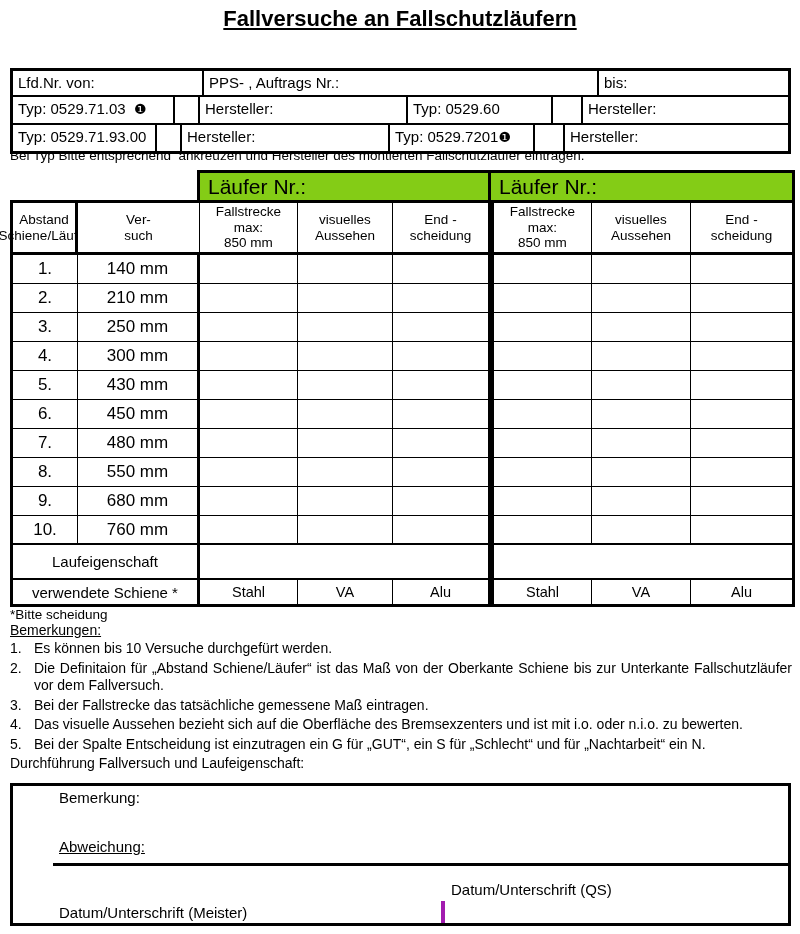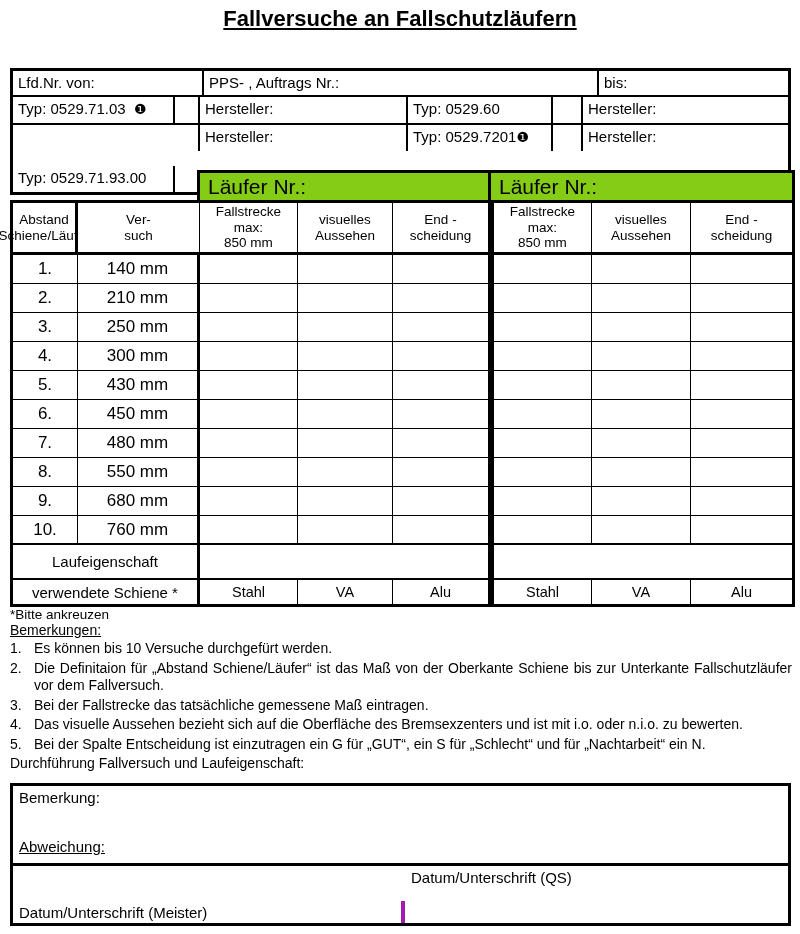--- a/index.html
+++ b/index.html
@@ -51,29 +51,29 @@
   
   .bitte{left:10px;top:607px;font-size:13.5px;}
   .bem-head{left:10px;top:622px;font-size:14px;text-decoration:underline;}
   .remarks{left:10px;top:640px;width:782px;font-size:14px;}
   .r-item{display:flex;margin-bottom:2px;line-height:1.25;}
   .r-num{width:24px;flex:none;}
   .r-text{flex:1;text-align:justify;}
   .durch{font-size:14px;line-height:1.25;margin-top:1px;}
 
   
-  .bottom-box{left:10px;top:783px;width:781px;border:3px solid #000;box-sizing:border-box;}
+  .bottom-box{left:10px;top:783px;width:781px;border:3px solid #000;box-sizing:border-box;padding-left:40px;}
   .bb-top{position:relative;height:77px;border-bottom:3px solid #000;}
   .bb-label{position:absolute;left:6px;font-size:15px;}
   .bb-bem{top:3px;}
   .bb-abw{top:52px;text-decoration:underline;}
   .bb-row{display:flex;height:57px;}
   .bb-cell{box-sizing:border-box;padding:3px 6px;font-size:15px;}
   .bb-cell.left{width:392px;border-right:4px solid #a21caf;margin-top:35px;}
-  .bb-cell.right{flex:1;}
+  .bb-cell.right{flex:1;margin-top:12px;}
 </style>
 </head>
 <body>
 
 <div class="page">
 
   <div class="abs title">
     <span>Fallversuche an Fallschutzläufern</span>
   </div>
 
@@ -85,29 +85,30 @@
     </div>
     <div class="info-row">
       <div class="info-cell h26" style="width:162px;"><span>Typ: 0529.71.03</span>&nbsp;&nbsp;<span class="marker">❶</span></div>
       <div class="info-cell h26" style="width:25px;"></div>
       <div class="info-cell h26" style="width:208px;">Hersteller:</div>
       <div class="info-cell h26" style="width:145px;">Typ: 0529.60</div>
       <div class="info-cell h26" style="width:30px;"></div>
       <div class="info-cell h26 last">Hersteller:</div>
     </div>
     <div class="info-row">
-      <div class="info-cell h26" style="width:162px;margin-top:41px;">Typ: 0529.71.93.00</div>
+      <div class="info-cell h26" style="width:144px;">Typ: 0529.71.93.00</div>
       <div class="info-cell h26" style="width:25px;"></div>
       <div class="info-cell h26" style="width:208px;">Hersteller:</div>
       <div class="info-cell h26" style="width:145px;"><span>Typ: 0529.7201</span><span class="marker">❶</span></div>
       <div class="info-cell h26" style="width:30px;"></div>
       <div class="info-cell h26 last">Hersteller:</div>
     </div>
   </div>
 
+  <div class="abs note-line">Bei Typ Bitte entsprechend  ankreuzen und Hersteller des montierten Fallschutzläufer eintragen.</div>
 
   <div class="abs main-wrap">
     <div class="laeufer-box lbox1">Läufer Nr.:</div>
     <div class="laeufer-box lbox2">Läufer Nr.:</div>
 
     <div class="grid">
 
       <div class="c hdr hb col2r">Abstand
 Schiene/Läufer</div>
       <div class="c hdr hb">Ver-
@@ -237,21 +238,21 @@
       <div class="c opt b0">Stahl</div>
       <div class="c opt b0">VA</div>
       <div class="c opt b0 r0">Alu</div>
       <div class="sep"></div>
       <div class="c opt b0">Stahl</div>
       <div class="c opt b0">VA</div>
       <div class="c opt b0 r0">Alu</div>
     </div>
   </div>
 
-  <div class="abs bitte">*Bitte ankreuzen</div>
+  <div class="abs bitte">*Bitte scheidung</div>
   <div class="abs bem-head">Bemerkungen:</div>
 
   <div class="abs remarks">
     <div class="r-item">
       <span class="r-num">1.</span>
       <span class="r-text">Es können bis 10 Versuche durchgefürt werden.</span>
     </div>
     <div class="r-item">
       <span class="r-num">2.</span>
       <span class="r-text">Die Definitaion für „Abstand Schiene/Läufer“ ist das Maß von der Oberkante Schiene bis zur Unterkante Fallschutzläufer vor dem Fallversuch.</span>

